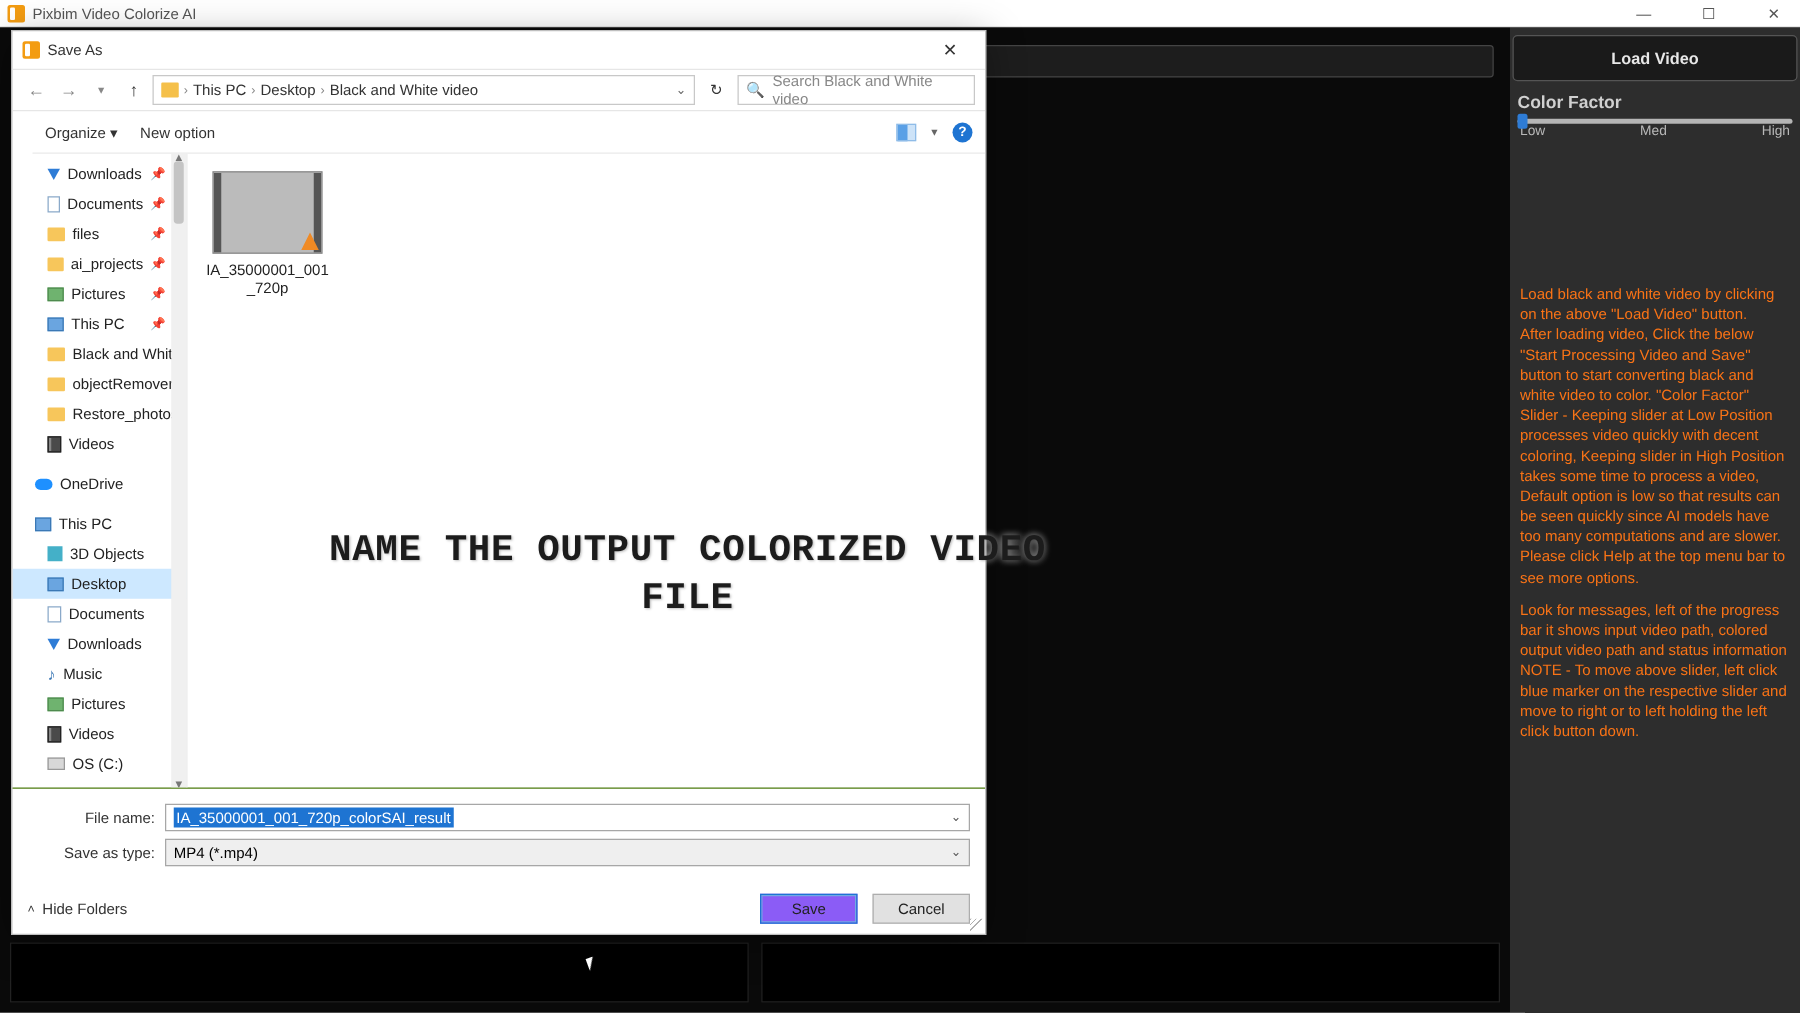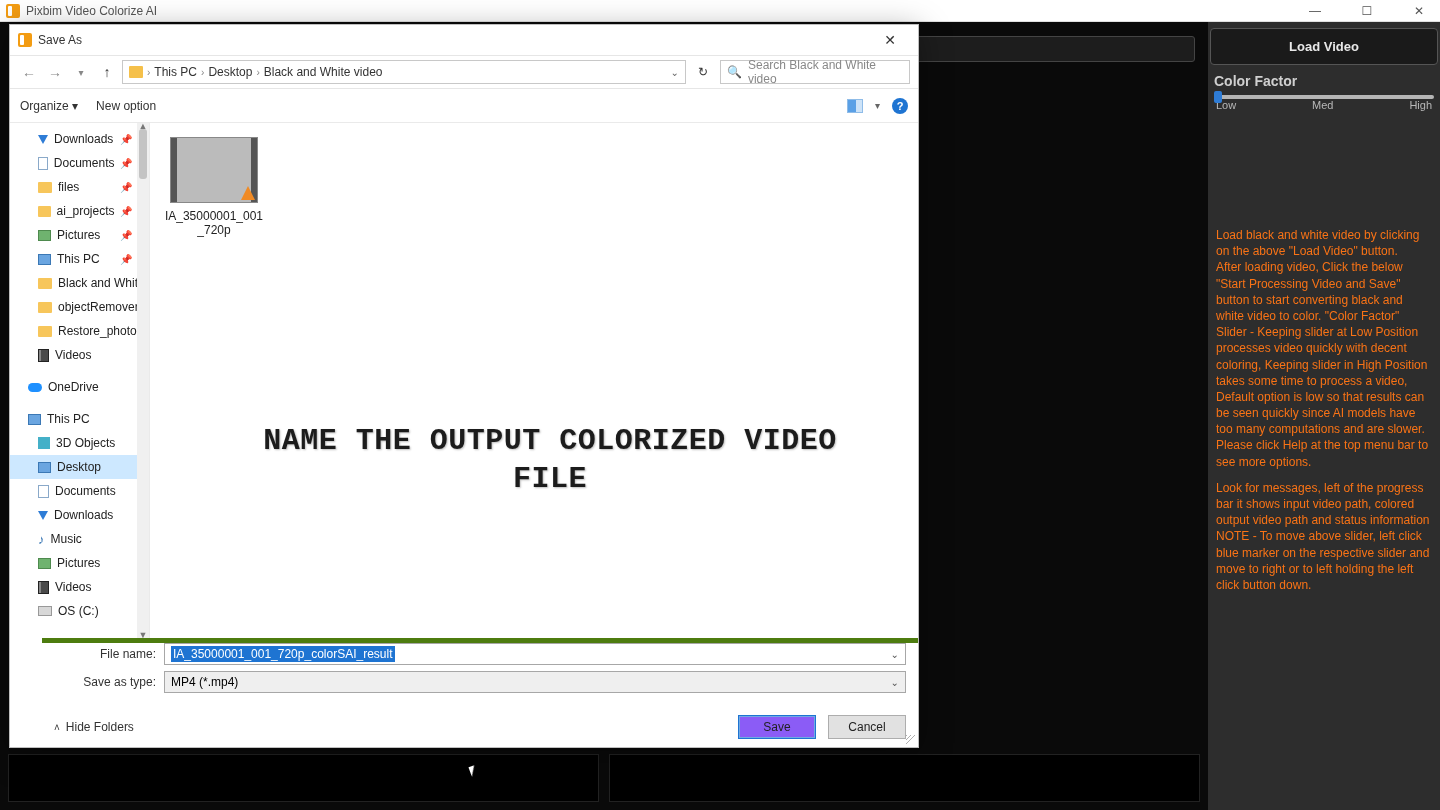--- a/index.html
+++ b/index.html
@@ -118,21 +118,21 @@
     height: 26px;
     background: #1d1d1d;
     border: 1px solid #444;
     border-radius: 3px;
   }
   
   .dialog {
     position: absolute;
     left: 9px;
     top: 24px;
-    width: 910px;
+    width: 780px;
     height: 724px;
     background: #fff;
     border: 1px solid #bfbfbf;
     box-shadow: 0 6px 30px rgba(0,0,0,0.35);
     display: flex;
     flex-direction: column;
   }
   .dlg-titlebar {
     height: 30px;
     display: flex;
@@ -182,20 +182,21 @@
   }
   .dlg-toolbar{
     height: 34px;
     display: flex;
     align-items: center;
     padding: 0 10px;
     gap: 18px;
     border-bottom: 1px solid #eaeaea;
     font-size: 12px;
     color: #333;
+    margin-left: 16px;
   }
   .toolbar-right{margin-left:auto;display:flex;align-items:center;gap:12px;}
   .view-ic{width:16px;height:14px;background:linear-gradient(#5aa0e6,#5aa0e6) left/8px 14px no-repeat,#cde3f8;border:1px solid #8fbce8;}
   .help-ic{width:16px;height:16px;border-radius:50%;background:#1e74d2;color:#fff;display:flex;align-items:center;justify-content:center;font-size:11px;font-weight:bold;}
   .dlg-body{
     flex:1;
     display:flex;
     min-height:0;
   }
   .nav-pane{
@@ -264,23 +265,22 @@
     text-align:center;
     font-size: 30px;
     font-weight: 800;
     color:#1c1c1c;
     text-shadow: 1px 1px 2px rgba(0,0,0,0.25), 0 0 6px rgba(255,255,255,0.7);
     line-height:1.25;
     letter-spacing:0.5px;
     font-family:Liberation Mono, monospace;
   }
   .dlg-footer{
-    border-top:5px solid #4d7c0f;
-    padding: 0 12px 8px 12px;
-    margin-left: 32px;
+    border-top:1px solid #4d7c0f;
+    padding: 12px 12px 8px 12px;
   }
   .form-row{
     display:flex;
     align-items:center;
     margin-bottom:6px;
   }
   .form-row label{
     width:110px;
     text-align:right;
     padding-right:8px;

